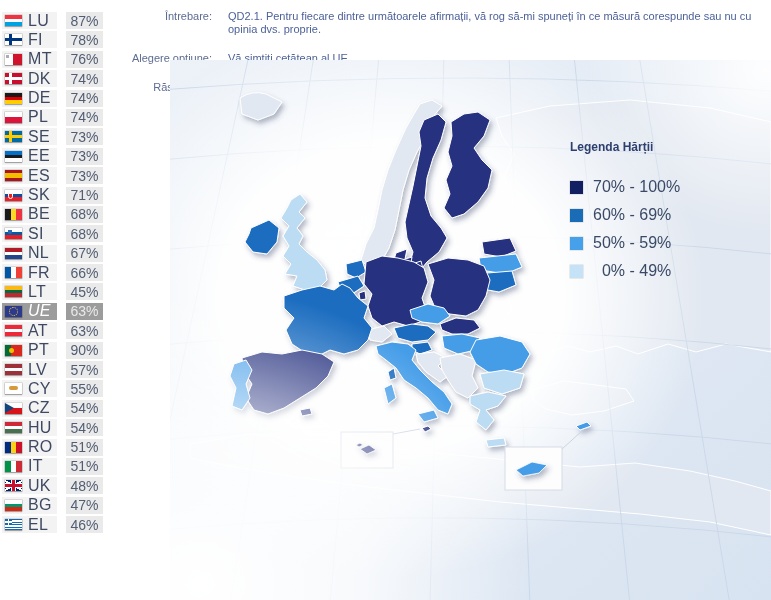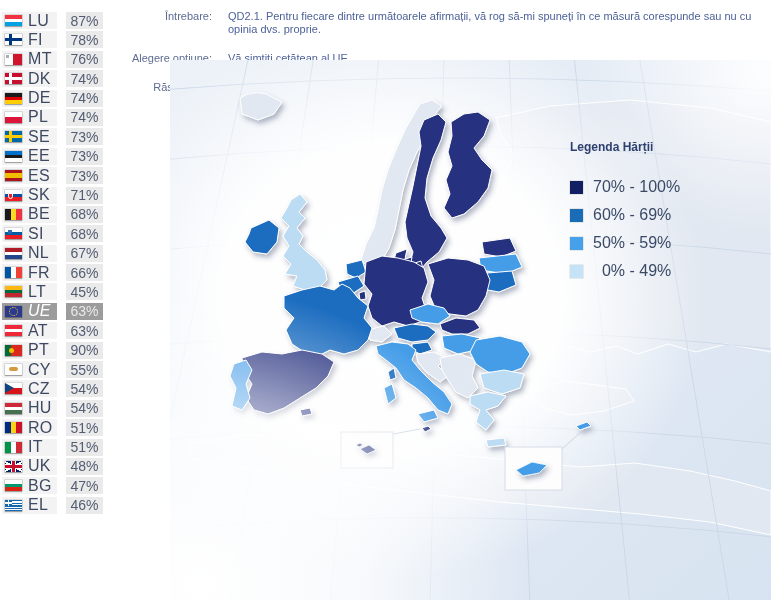--- a/index.html
+++ b/index.html
@@ -249,20 +249,27 @@
   </div>
 
   <div class="row">
     <div class="cell-main">
       <span class="flag f-pt"></span>
       <span class="code">PT</span>
     </div>
     <div class="pct">90%</div>
   </div>
 
+  <div class="row">
+    <div class="cell-main">
+      <span class="flag f-lv"></span>
+      <span class="code">LV</span>
+    </div>
+    <div class="pct">57%</div>
+  </div>
 
   <div class="row">
     <div class="cell-main">
       <span class="flag f-cy"></span>
       <span class="code">CY</span>
     </div>
     <div class="pct">55%</div>
   </div>
 
   <div class="row">

